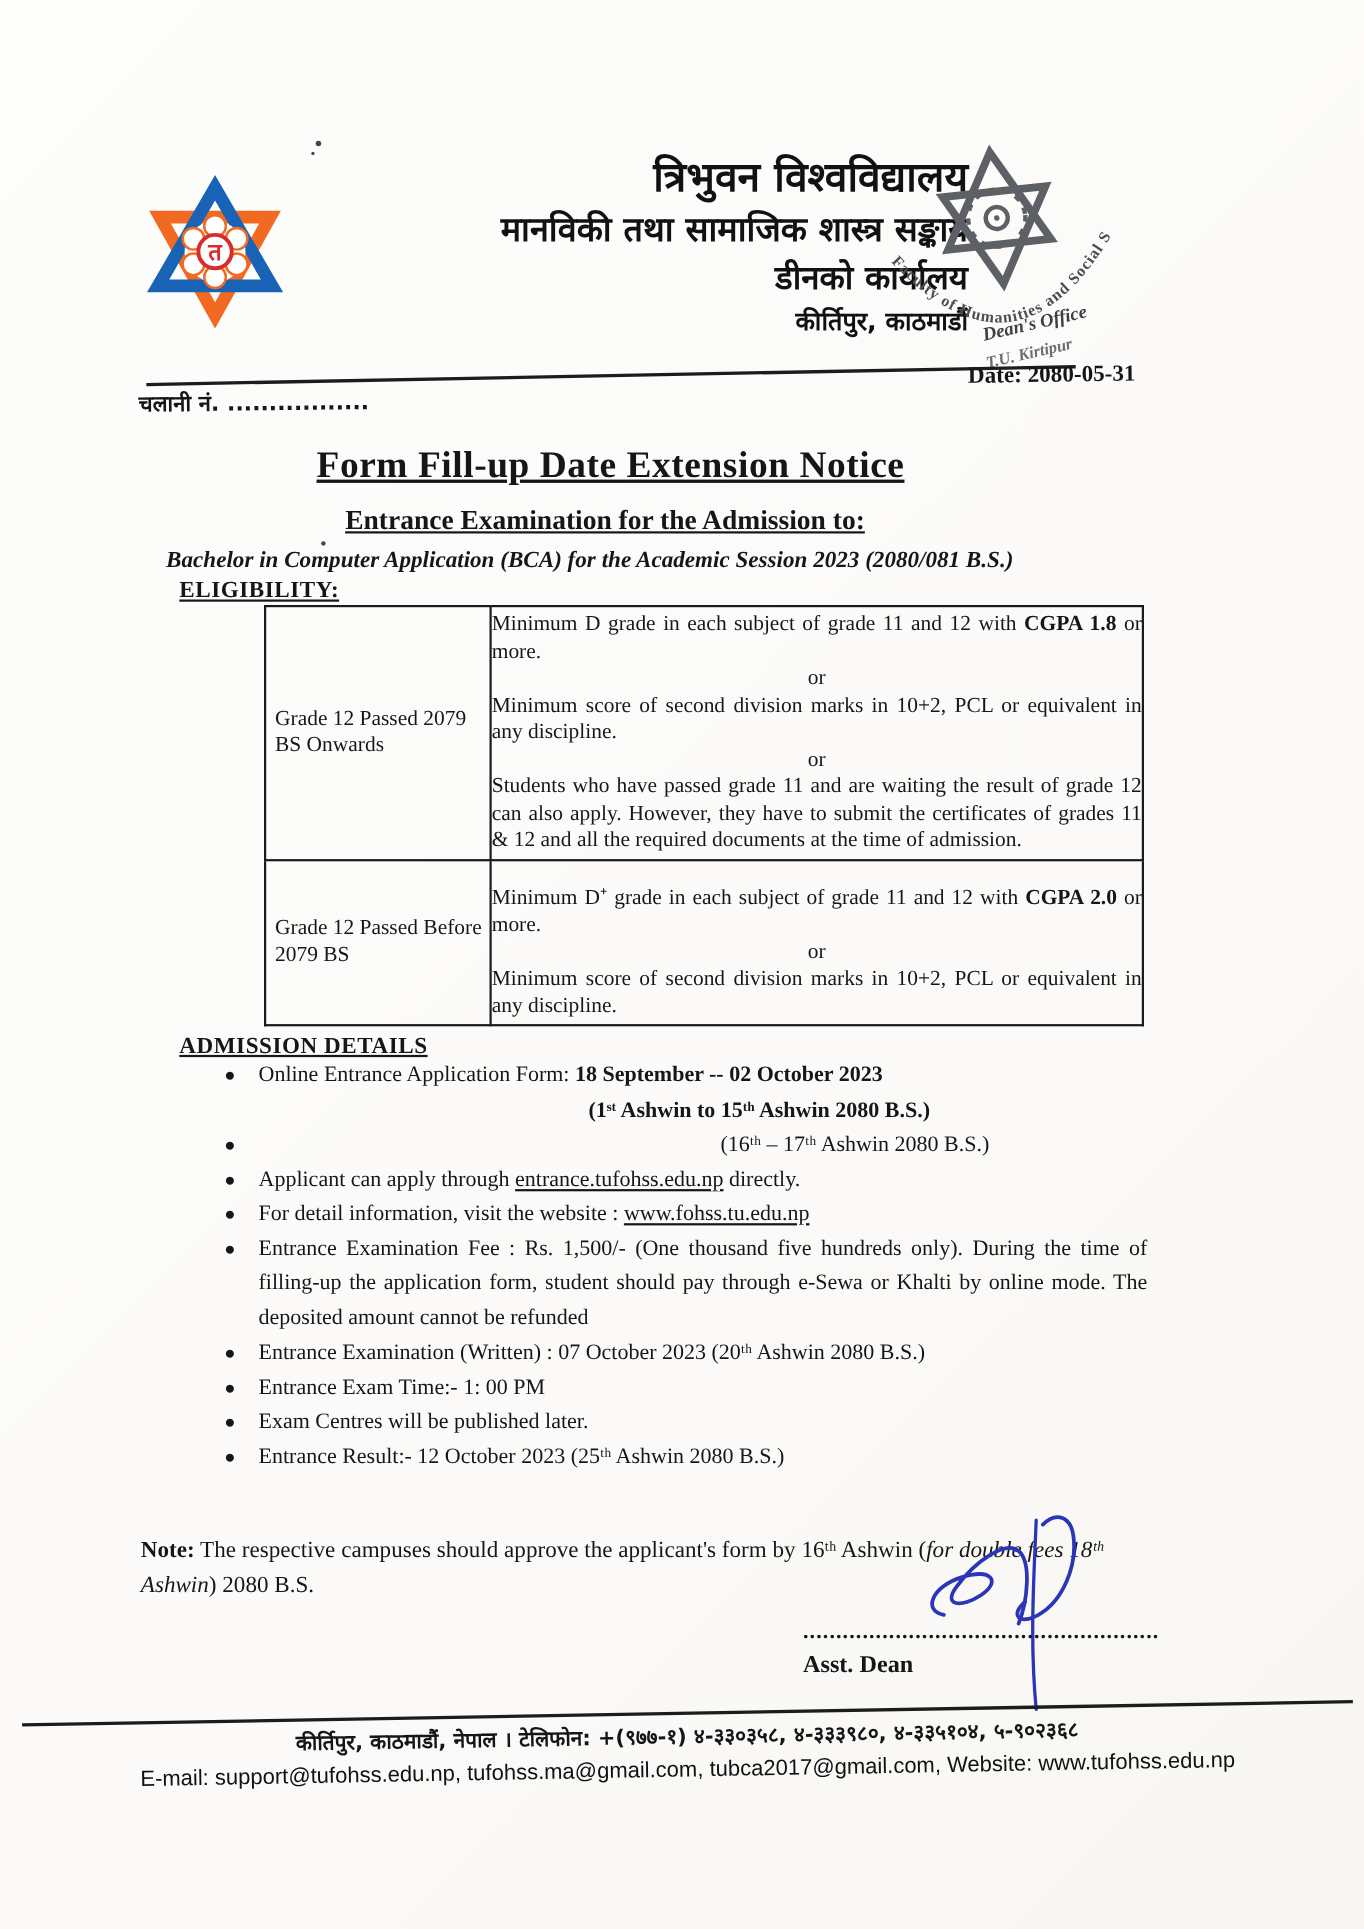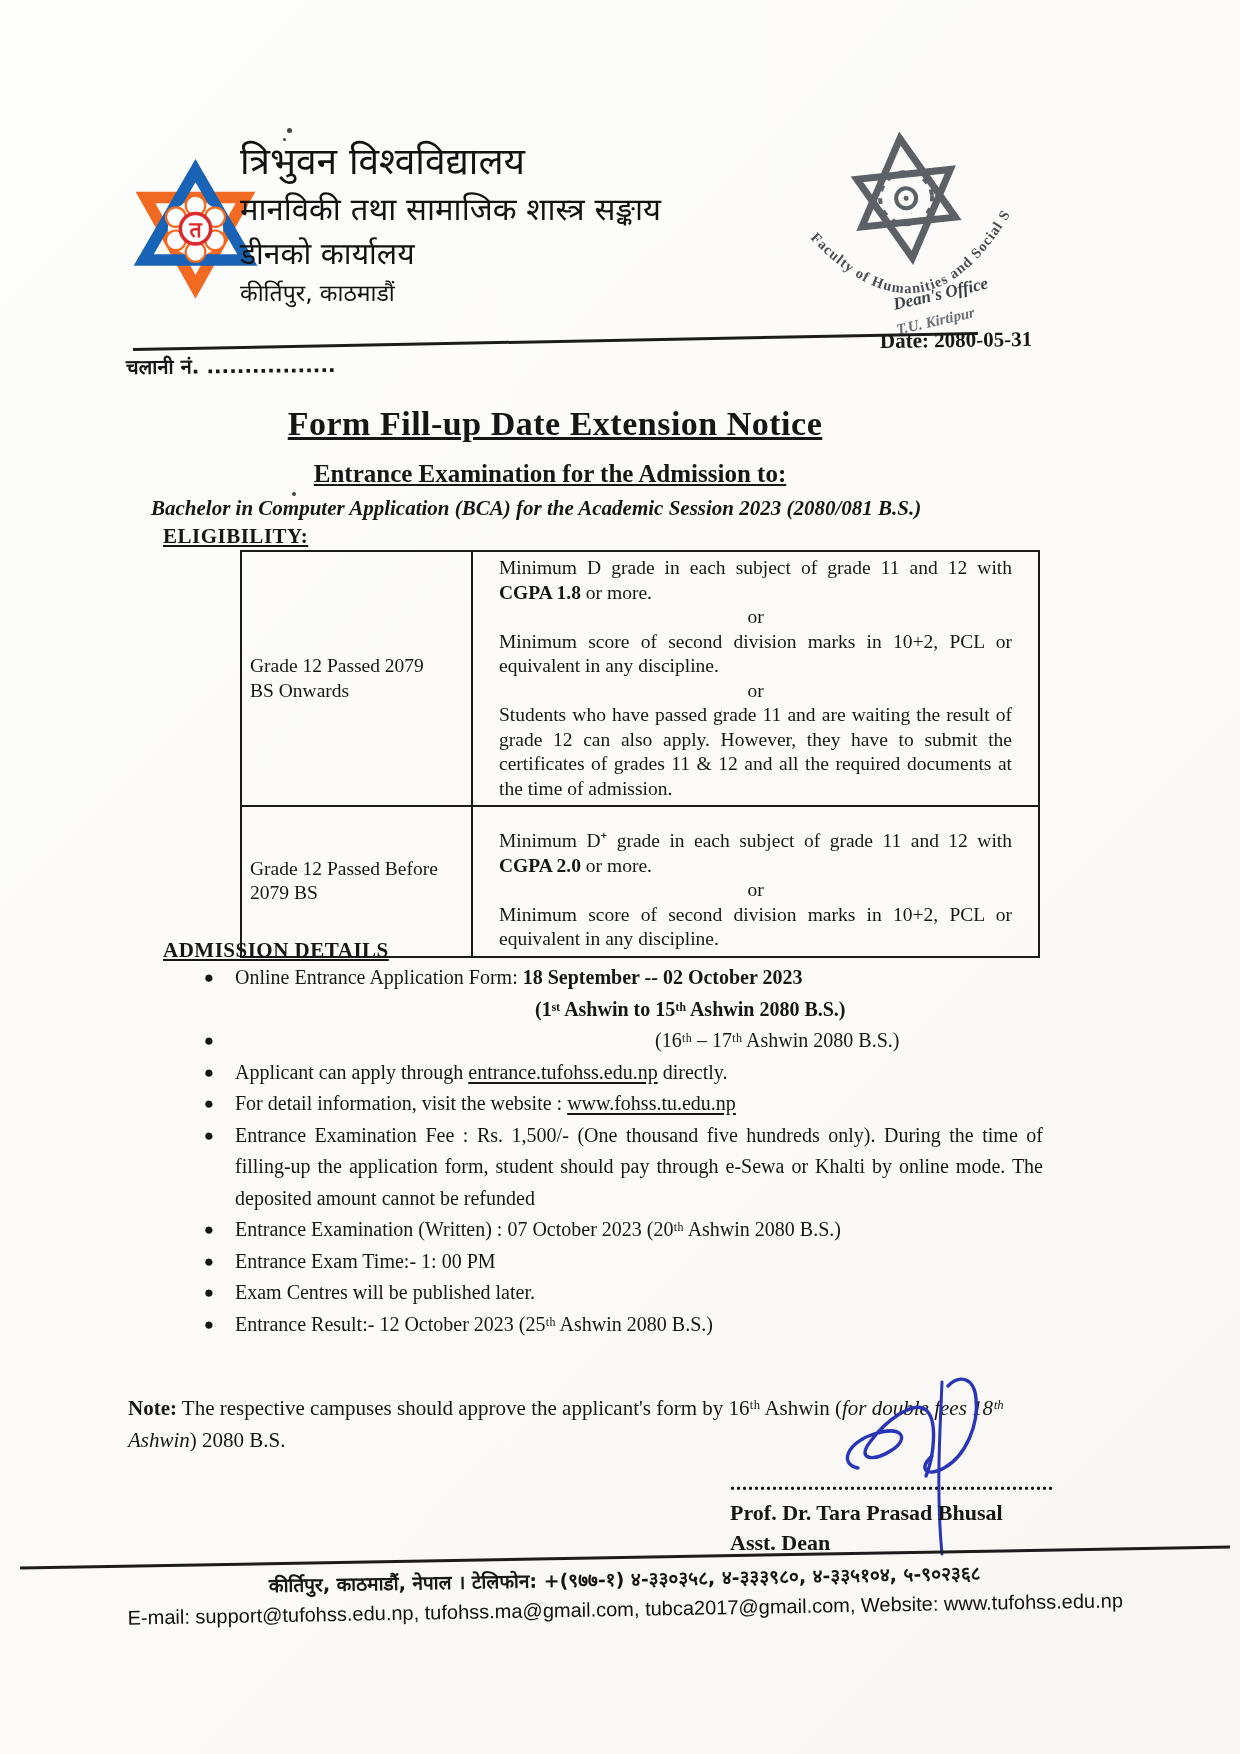--- a/index.html
+++ b/index.html
@@ -7,42 +7,42 @@
     position:relative;
     width:1240px;height:1754px;
     margin:0 auto;
     background:linear-gradient(135deg,#fdfdfc 0%,#fbfaf8 60%,#f7f6f3 100%);
     overflow:hidden;
     font-family:"Liberation Serif", serif;
     color:#161616;
   }
   
   .tu-logo{position:absolute;left:133px;top:158px;width:125px;height:145px;}
-  .org-block{position:absolute;left:240px;top:138px;width:640px;text-align:left;
-    font-family:"DejaVu Sans",sans-serif;font-weight:normal;color:#111;}
+  .org-block{position:absolute;left:240px;top:138px;width:640px;text-align:right;
+    font-family:"DejaVu Sans",sans-serif;font-weight:bold;color:#111;}
   .org-l1{font-size:37px;line-height:48px;}
   .org-l2{font-size:31px;line-height:46px;}
   .org-l3{font-size:30px;line-height:44px;}
   .org-l4{font-size:23px;line-height:34px;}
   .stamp{position:absolute;left:805px;top:130px;width:210px;height:210px;transform:rotate(-6deg);}
   .header-rule{position:absolute;left:133px;top:340px;width:845px;height:3px;background:#1c1c1c;transform:rotate(-1.1deg);}
   .chalani{position:absolute;left:126px;top:352px;font-family:"DejaVu Sans",sans-serif;
     font-weight:bold;font-size:20px;transform:rotate(-0.6deg);}
   .date-line{position:absolute;left:880px;top:328px;font-weight:bold;font-size:21px;transform:rotate(-0.8deg);}
   
   .doc-title{position:absolute;left:0;top:405px;width:1110px;text-align:center;
     font-size:34px;font-weight:bold;text-decoration:underline;letter-spacing:.5px;}
   .doc-subtitle{position:absolute;left:0;top:460px;width:1100px;text-align:center;
     font-size:25px;font-weight:bold;text-decoration:underline;}
   .program-line{position:absolute;left:151px;top:496px;width:900px;
     font-size:21px;font-weight:bold;font-style:italic;}
   .eligibility-head{position:absolute;left:163px;top:524px;font-size:21px;font-weight:bold;text-decoration:underline;letter-spacing:.5px;}
   
   .elig-table{position:absolute;left:240px;top:550px;width:800px;border-collapse:collapse;}
-  .elig-table td{border:2px solid #1a1a1a;vertical-align:middle;font-size:19.5px;line-height:24.5px;padding:4px 26px;font-family:Liberation Serif, serif;}
+  .elig-table td{border:2px solid #1a1a1a;vertical-align:middle;font-size:19.5px;line-height:24.5px;padding:4px 0;font-family:Liberation Serif, serif;}
   .elig-table td.crit{width:195px;text-align:left;padding-left:8px;margin-left:36px;}
   .elig-table td.desc{text-align:justify;}
   .or-line{text-align:center;font-weight:normal;}
   .pad-top{padding-top:18px;}
   
   .admission-head{position:absolute;left:163px;top:938px;font-size:21px;font-weight:bold;text-decoration:underline;letter-spacing:.5px;}
   .bullets{position:absolute;left:183px;top:962px;width:860px;font-size:20px;line-height:31.5px;}
   .bullet-item{display:flex;margin:0;}
   .bullet-dot{width:52px;text-align:center;flex:0 0 52px;font-size:17px;}
   .bullet-body{flex:1;}
@@ -208,21 +208,20 @@
     <span class="b">Note:</span><span> The respective campuses should approve the applicant's form by 16ᵗʰ Ashwin (</span><span class="it">for double fees 18ᵗʰ Ashwin</span><span>) 2080 B.S.</span>
   </div>
 
   <svg class="sig-svg" viewBox="0 0 190 190" aria-hidden="true">
     <path d="M 28,96 C 8,92 18,70 44,62 C 72,53 80,66 62,78 C 44,90 26,88 40,70 C 56,48 84,28 96,38 C 108,48 104,84 96,104" fill="none" stroke="#2a35b8" stroke-width="3.4" stroke-linecap="round"></path>
     <path d="M 118,14 C 130,2 144,6 146,26 C 149,52 136,84 114,96 C 96,106 88,96 102,84" fill="none" stroke="#2a35b8" stroke-width="3.4" stroke-linecap="round"></path>
     <path d="M 112,10 C 110,60 106,120 112,182" fill="none" stroke="#2a35b8" stroke-width="3" stroke-linecap="round"></path>
   </svg>
   <div class="sig-block">
     <div class="sig-dots">......................................................</div>
-    <div>Prof. Dr. Tara Prasad Bhusal</div>
     <div>Asst.  Dean</div>
   </div>
 
   <div class="footer-rule"></div>
   <div class="footer">
     <div class="footer-l1">कीर्तिपुर, काठमाडौं, नेपाल । टेलिफोन: +(९७७-१) ४-३३०३५८, ४-३३३९८०, ४-३३५१०४, ५-९०२३६८</div>
     <div class="footer-l2">E-mail: support@tufohss.edu.np, tufohss.ma@gmail.com, tubca2017@gmail.com, Website: www.tufohss.edu.np</div>
   </div>
 
   <div class="speck" style="left:287px;top:128px;width:5px;height:5px;"></div>

